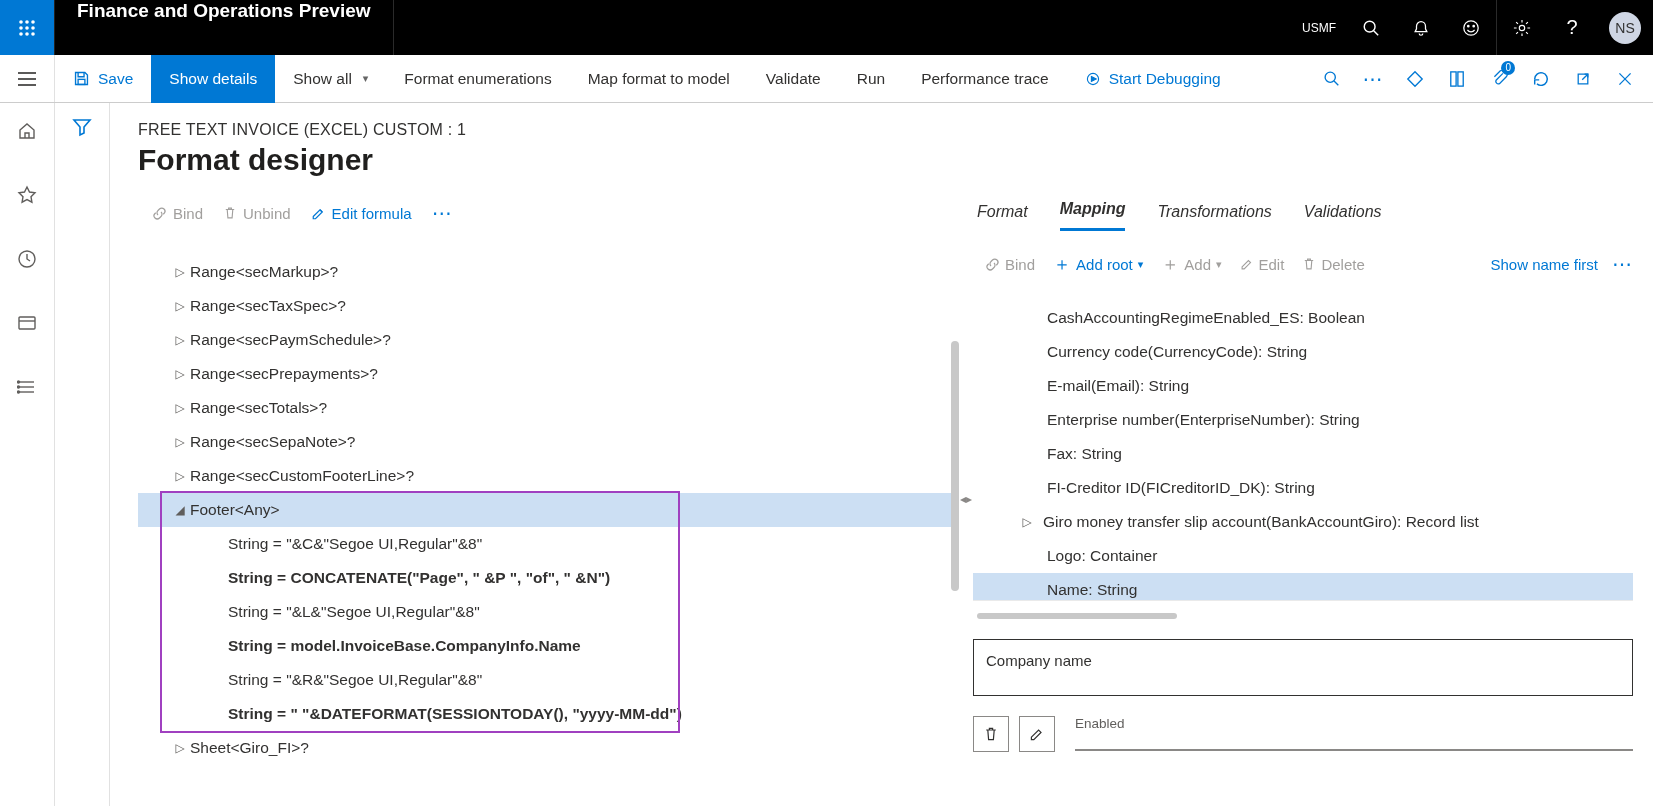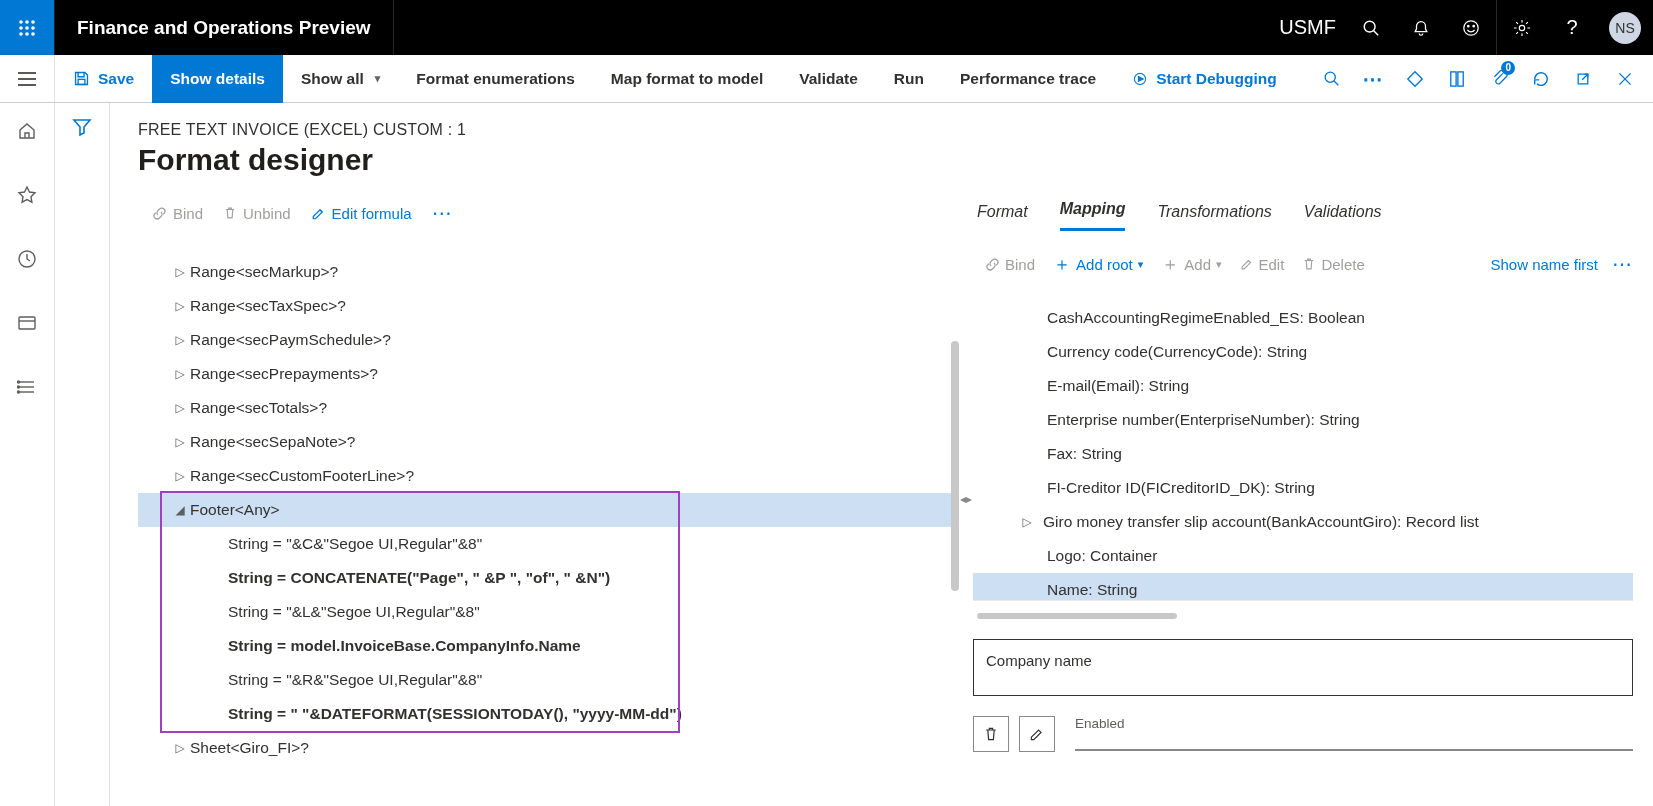--- a/index.html
+++ b/index.html
@@ -1,33 +1,33 @@
 <!DOCTYPE html>
 <html><head>
 <meta charset="utf-8">
 <style>
   * { box-sizing: border-box; margin: 0; padding: 0; font-family: "Segoe UI", Arial, sans-serif; }
   body { width: 1653px; height: 806px; overflow: hidden; background: #fff; }
 
   
-  .topbar { display:flex; align-items:center; height:55px; background:#000; color:#fff; }
+  .topbar { display:flex; height:55px; background:#000; color:#fff; }
   .waffle { width:55px; height:55px; background:#0078d4; display:flex; align-items:center; justify-content:center; border-right:1px solid #222;}
   .waffle svg { fill:#fff; }
   .app-title { padding:0 22px; font-size:19px; font-weight:600; flex:0 0 auto; }
   .topbar-sep { width:1px; height:55px; background:#2a2a2a; }
   .topbar-right { margin-left:auto; display:flex; align-items:center; height:55px; }
   .tb-btn { width:50px; height:55px; display:flex; align-items:center; justify-content:center; color:#fff; }
-  .tb-text { padding:0 10px; font-size:20px; }
+  .tb-text { padding:0 10px; font-size:12px; }
   .avatar { width:32px; height:32px; border-radius:50%; background:#cfd6e4; color:#333; display:flex; align-items:center; justify-content:center; font-size:14px; margin:0 12px; }
 
   
   .cmdwrap { display:flex; height:48px; border-bottom:1px solid #ccc; }
   .left-rail-spacer { width:55px; border-right:1px solid #e1e1e1; display:flex; align-items:center; justify-content:center;}
   .hamburger { color:#323130; }
-  .cmdbar { display:flex; align-items:center; flex:1;font-weight:bold; }
+  .cmdbar { display:flex; align-items:center; flex:1; }
   .cmd { height:48px; display:flex; align-items:center; padding:0 18px; font-size:15.5px; color:#323130; white-space:nowrap; gap:8px; }
   .cmd.primary { background:#0078d4; color:#fff; }
   .cmd.save { color:#0078d4; }
   .cmd .chev { font-size:11px; color:#666; margin-left:3px;}
   .cmdbar-right { margin-left:auto; display:flex; align-items:center; padding-right:8px; gap:2px; }
   .cmdicon { width:40px; height:48px; display:flex; align-items:center; justify-content:center; color:#0078d4; position:relative; }
   .cmdicon .badge { position:absolute; top:6px; right:4px; background:#0078d4; color:#fff; border-radius:8px; font-size:10px; padding:0 4px; line-height:14px; }
 
   
   .body { display:flex; height:calc(100% - 103px); }

